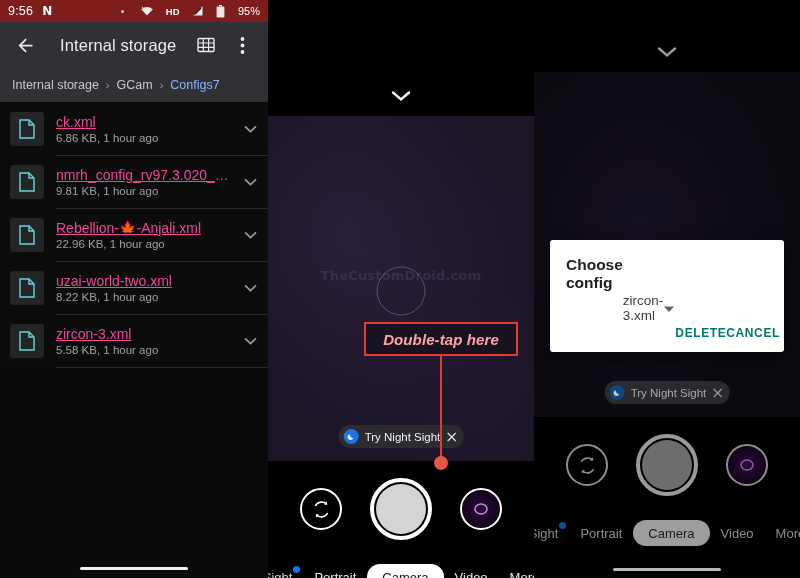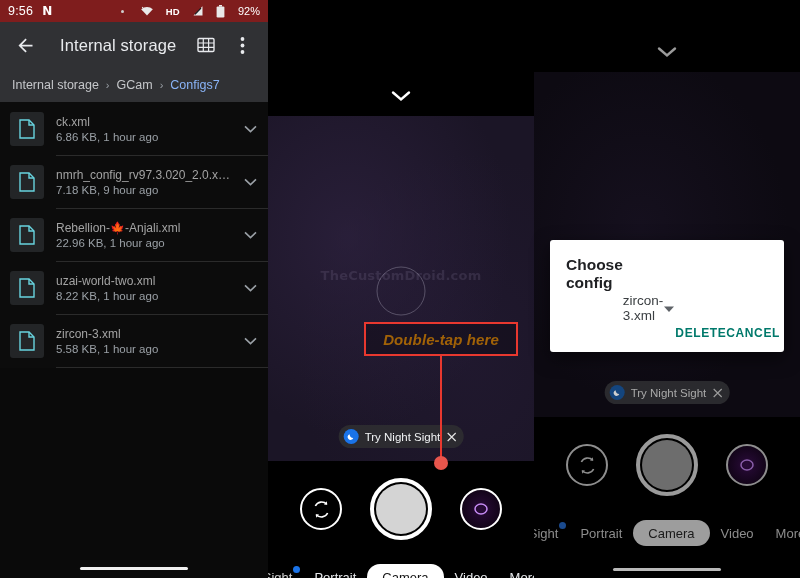--- a/index.html
+++ b/index.html
@@ -57,22 +57,22 @@
   }
   .file-list::after{
     content:""; display:block; height:1px; margin-left:56px; background:#2b2b2b;
   }
   .file-thumb {
     width: 34px; height: 34px; border-radius: 3px; background: #232527;
     display: flex; align-items: center; justify-content: center; flex: none;
   }
   .file-meta { margin-left: 12px; overflow: hidden; flex: 1; }
   .file-name {
-    color: #a3a3a3; font-size: 12px; white-space: nowrap; overflow: hidden;
-    text-overflow: ellipsis; max-width: 178px;
+    color: #ec4899; font-size: 14px; white-space: nowrap; overflow: hidden;
+    text-overflow: ellipsis; max-width: 178px; text-decoration: underline;
   }
   .file-sub { color: #9aa0a6; font-size: 11.5px; margin-top: 2px; }
   .file-caret { width: 28px; display:flex; align-items:center; justify-content:center; flex:none; margin-right:4px;}
 
   .home-ind-left {
     position: absolute; bottom: 8px; left: 50%; transform: translateX(-50%);
     width: 108px; height: 3.5px; border-radius: 3px; background: #f1f1f1;
   }
 
   
@@ -174,21 +174,21 @@
   }
   #cam-right .home-ind { background: #b9b9b9; }
 
   
   #annot-box {
     position: absolute; left: 364px; top: 322px; width: 154px; height: 34px;
     border: 2px solid #e8382f; display: flex; align-items: center;
     justify-content: center; z-index: 40; background: rgba(10,6,12,.35);
   }
   #annot-box span {
-    color: #a16207; font-size: 15px; font-weight: bold; font-style: italic;
+    color: #fca5a5; font-size: 15px; font-weight: bold; font-style: italic;
     letter-spacing: .1px;
   }
   #annot-line {
     position: absolute; left: 440px; top: 356px; width: 2px; height: 105px;
     background: #e8382f; z-index: 39;
   }
   #annot-dot {
     position: absolute; left: 434px; top: 456px; width: 14px; height: 14px;
     border-radius: 50%; background: #e8554c; z-index: 41;
   }
@@ -239,21 +239,21 @@
               <path d="M10.5 1.2v9.3H1.5z" fill="#e9e9e9"></path>
               <path d="M3 9.3 9 3.2" stroke="#111214" stroke-width="1.2"></path>
             </svg>
         </span>
         <span class="sb-ic">
           <svg width="9" height="13" viewBox="0 0 9 13">
               <rect x="3" y="0" width="3" height="1.6" fill="#e9e9e9"></rect>
               <rect x="0.6" y="1.4" width="7.8" height="11" rx="1.2" fill="#e9e9e9"></rect>
             </svg>
         </span>
-        <span class="sb-batt-txt">92%</span>
+        <span class="sb-batt-txt">95%</span>
       </span>
     </div>
 
     <div class="fm-toolbar">
       <div class="icon-btn">
         <svg width="21" height="21" viewBox="0 0 24 24">
             <path d="M20 11H7.8l5.6-5.6L12 4l-8 8 8 8 1.4-1.4L7.8 13H20z" fill="#e8eaed"></path>
           </svg>
       </div>
       <span class="fm-title">Internal storage</span>
@@ -302,21 +302,21 @@
       </div>
       <div class="file-row">
         <div class="file-thumb">
           <svg width="16" height="20" viewBox="0 0 16 20">
               <path d="M1 1h9l5 5v13H1z" fill="none" stroke="#68d4df" stroke-width="1.4"></path>
               <path d="M10 1v5h5" fill="none" stroke="#68d4df" stroke-width="1.4"></path>
             </svg>
         </div>
         <div class="file-meta">
           <div class="file-name">nmrh_config_rv97.3.020_2.0.x…</div>
-          <div class="file-sub">7.18 KB, 9 hour ago</div>
+          <div class="file-sub">9.81 KB, 1 hour ago</div>
         </div>
         <div class="file-caret">
           <svg width="13" height="8" viewBox="0 0 13 8">
               <path d="M1 1.3 6.5 6.6 12 1.3" fill="none" stroke="#9aa0a6" stroke-width="1.6"></path>
             </svg>
         </div>
       </div>
       <div class="file-row">
         <div class="file-thumb">
           <svg width="16" height="20" viewBox="0 0 16 20">

